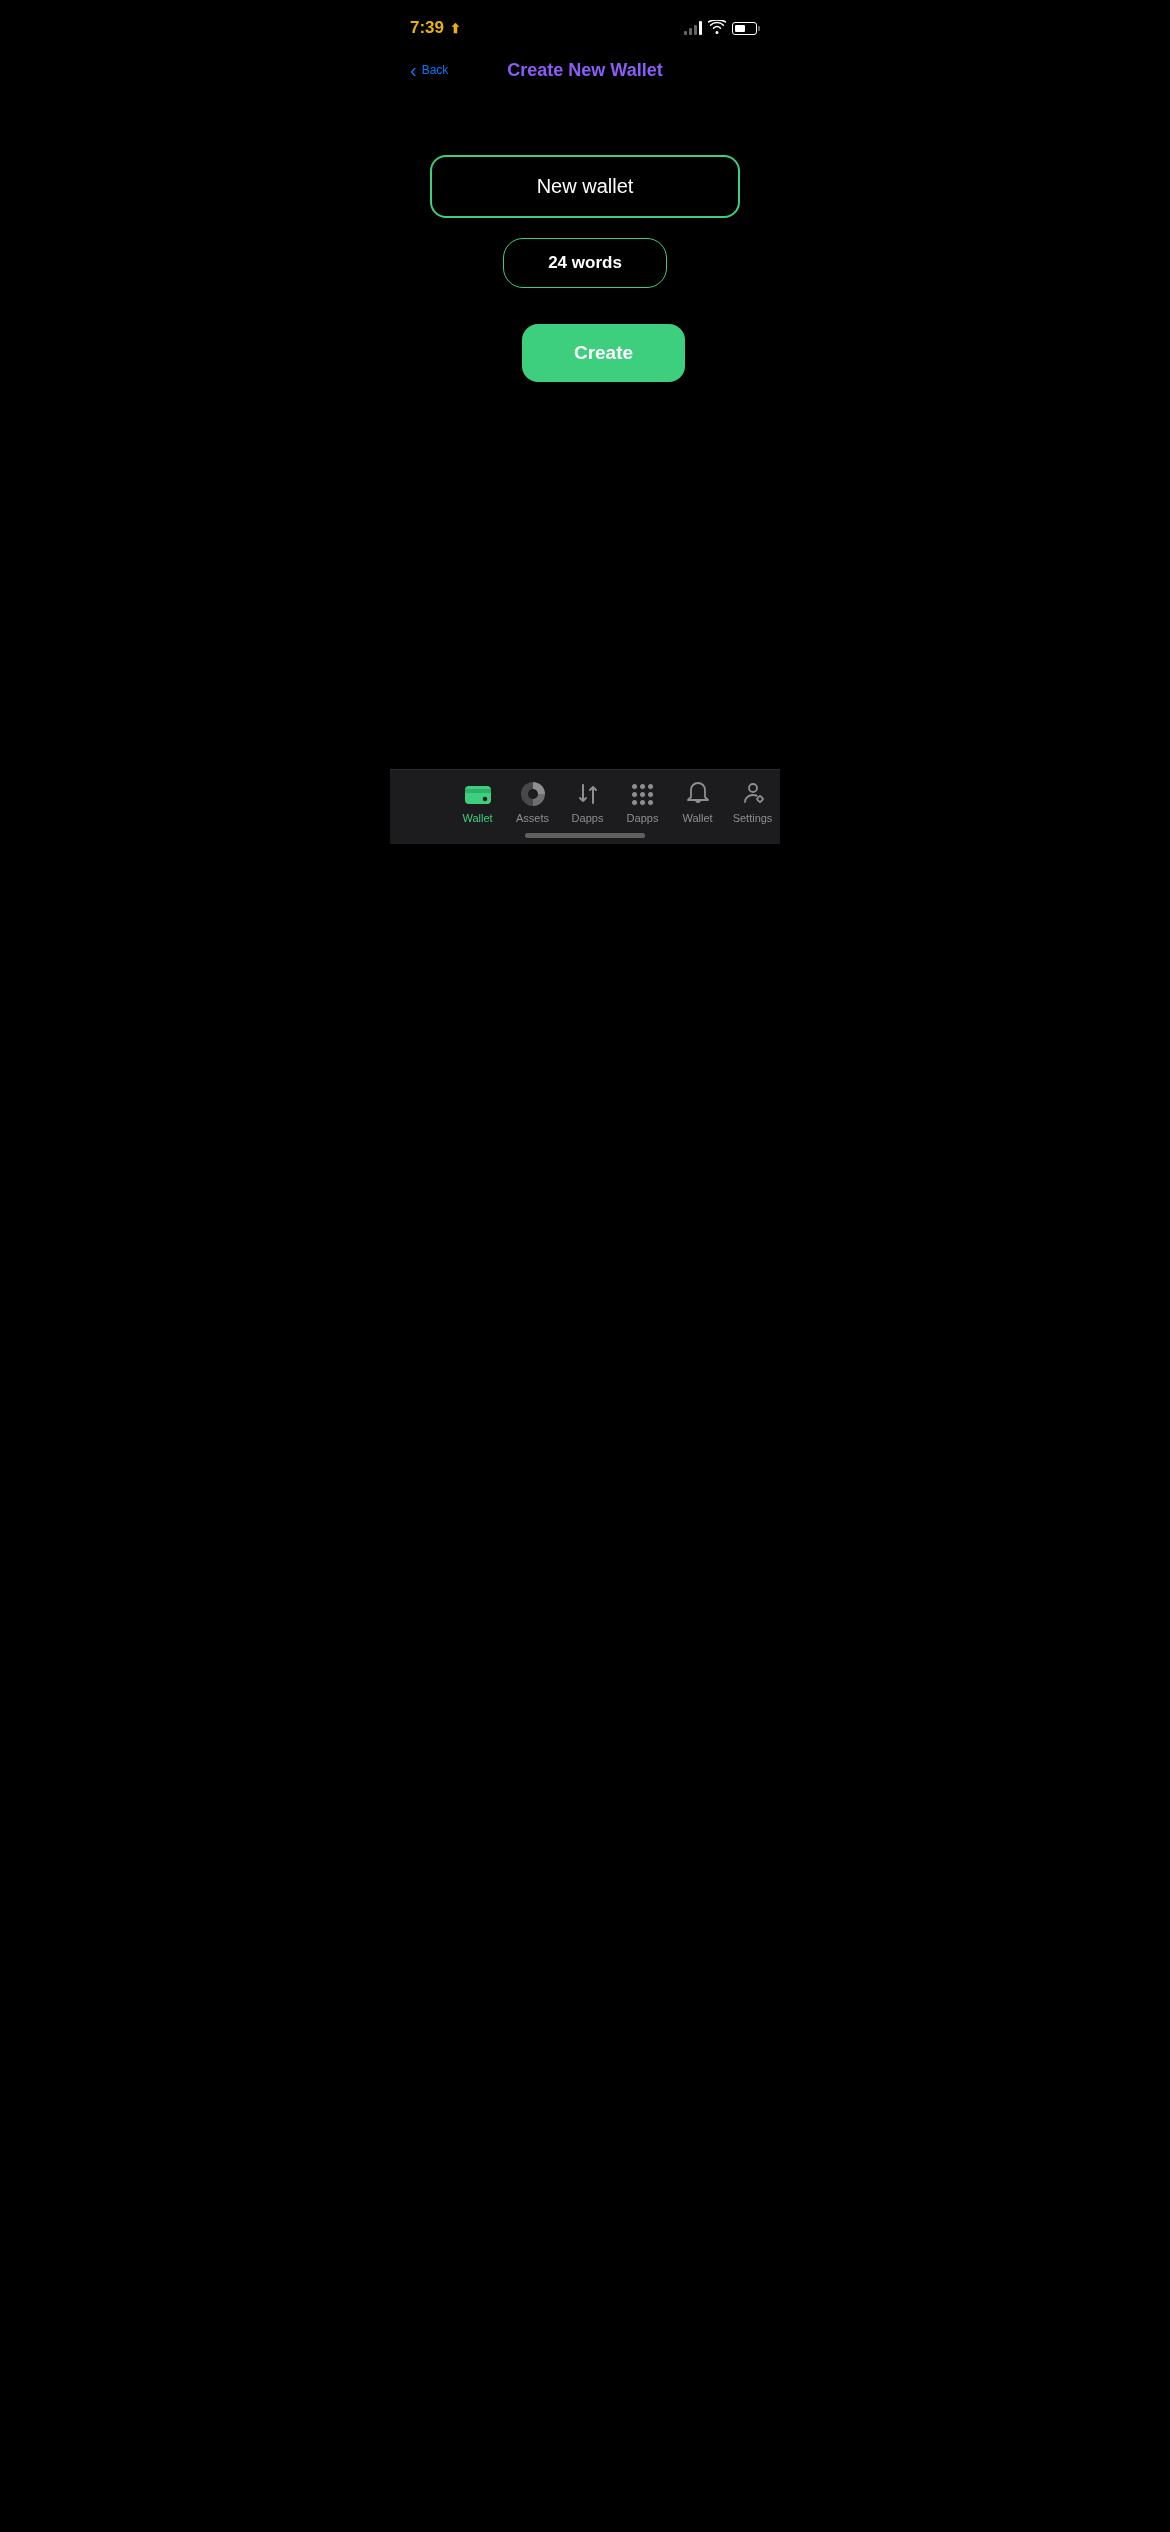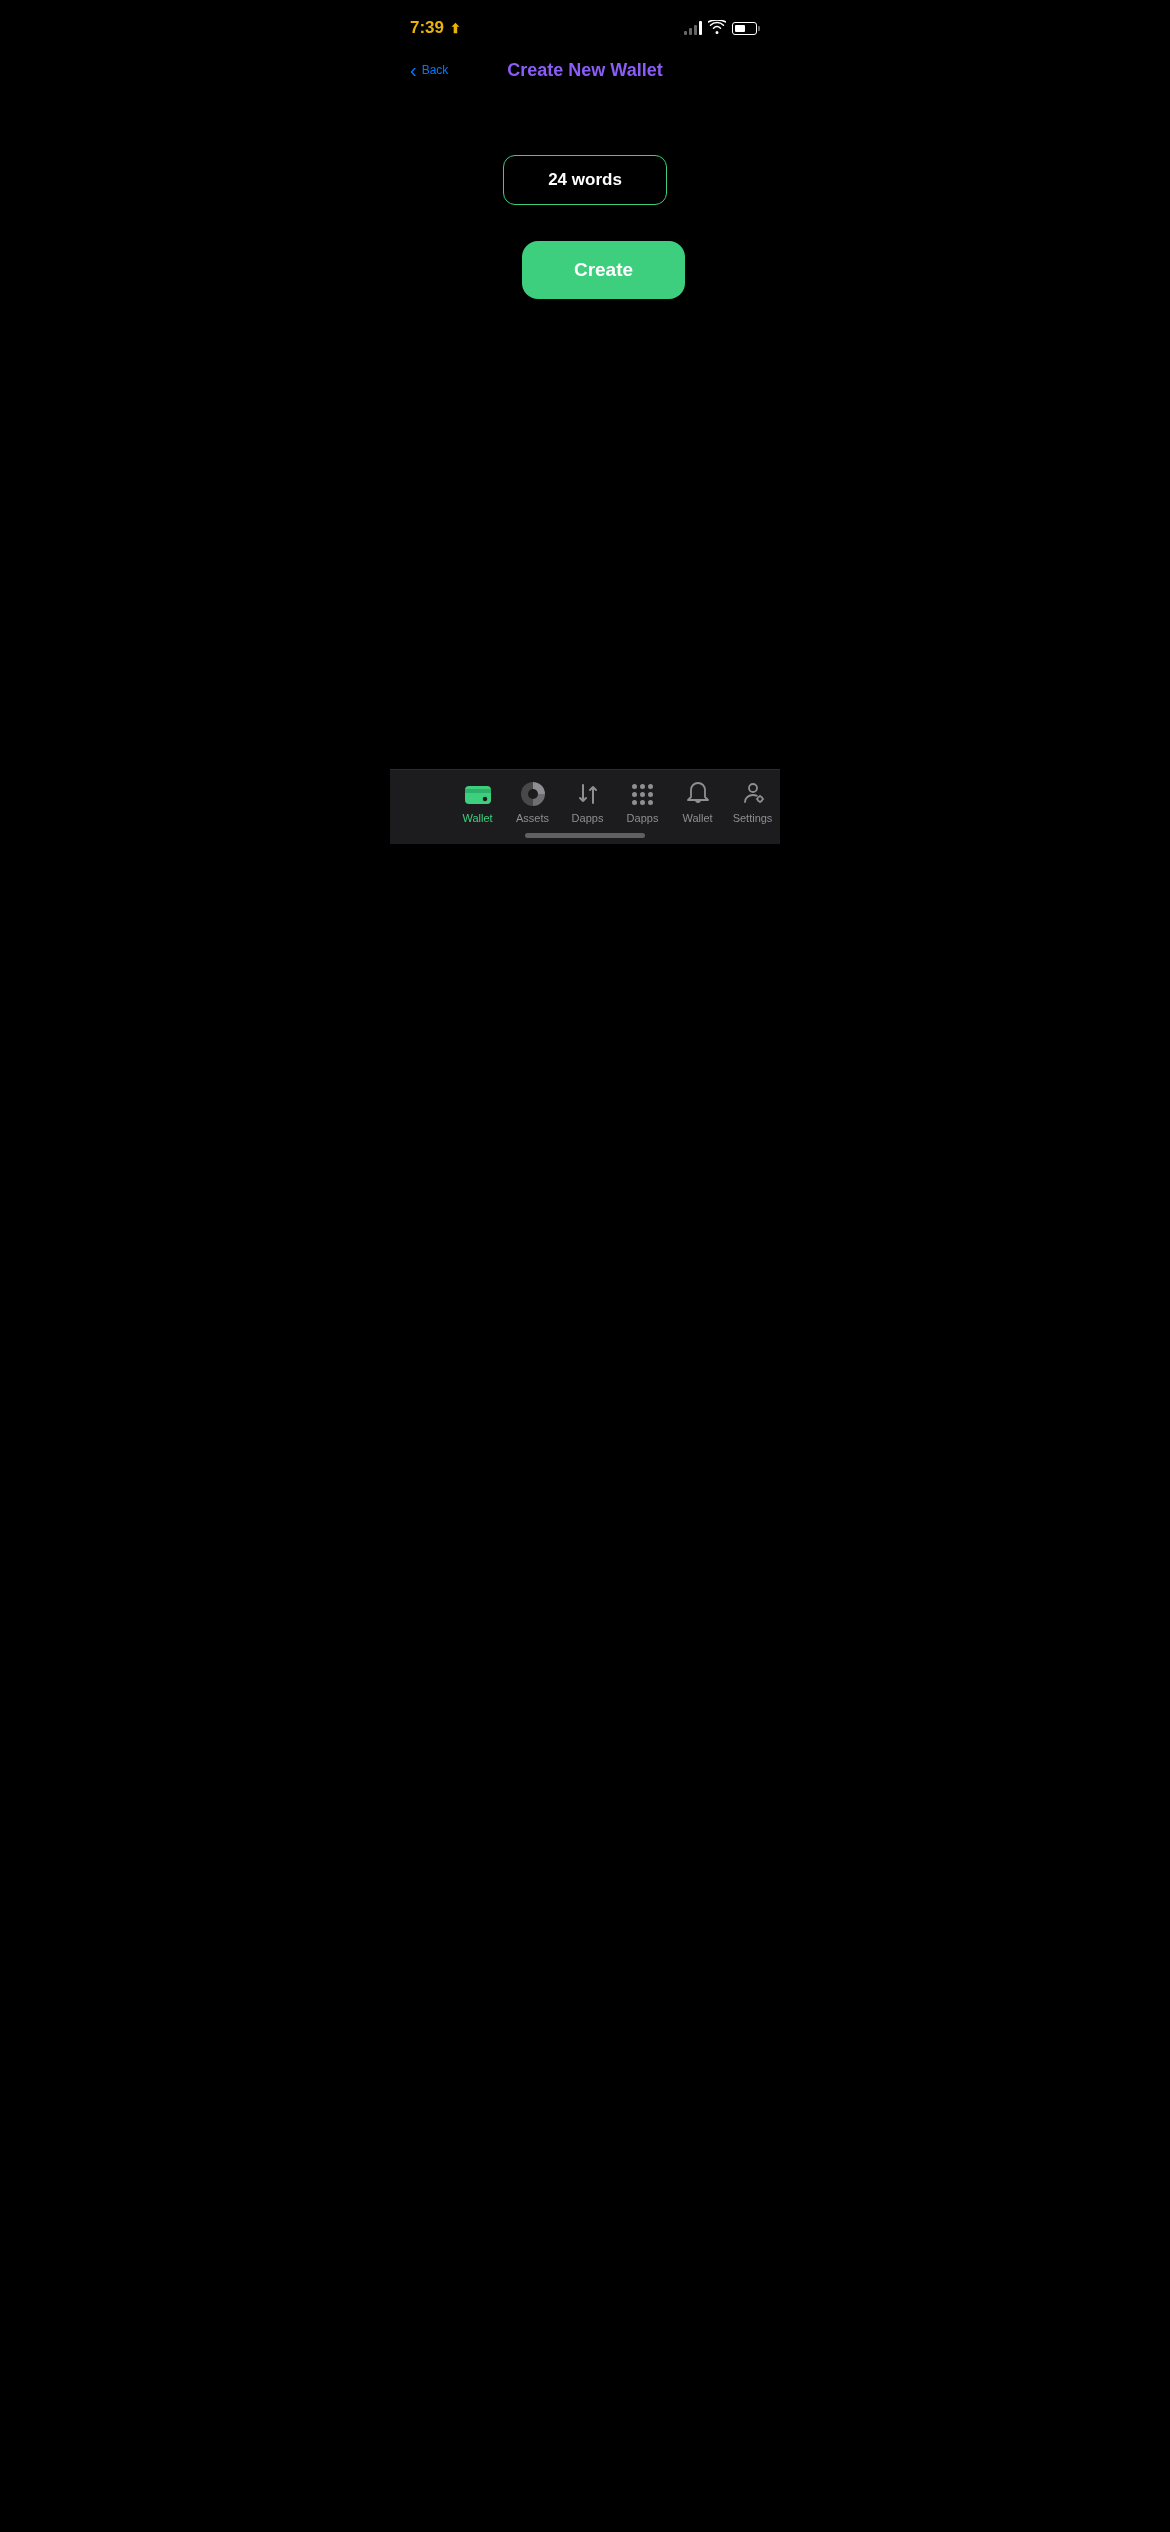--- a/index.html
+++ b/index.html
@@ -159,21 +159,21 @@
       font-weight: 500;
       color: #fff;
       text-align: center;
       outline: none;
     }
 
     
     .word-count-selector {
       background: #000;
       border: 1.5px solid #3ecf7e;
-      border-radius: 12px;
+      border-radius: 20px;
       padding: 14px 44px;
       font-size: 17px;
       font-weight: 600;
       color: #fff;
       cursor: pointer;
       text-align: center;
     }
 
     
     .create-button {
@@ -291,20 +291,21 @@
 <div class="nav-header">
   <a class="back-button" href="#">
     <span class="back-chevron">‹</span>
     <span class="back-label">Back</span>
   </a>
   <div class="page-title">Create New Wallet</div>
 </div>
 
 <div class="main-content">
 
+  <input type="text" class="wallet-name-input" value="New wallet" style="">
 
   <div class="word-count-selector">
     <span>24 words</span>
   </div>
 
   <button class="create-button">
     <span>Create</span>
   </button>
 
 </div>

